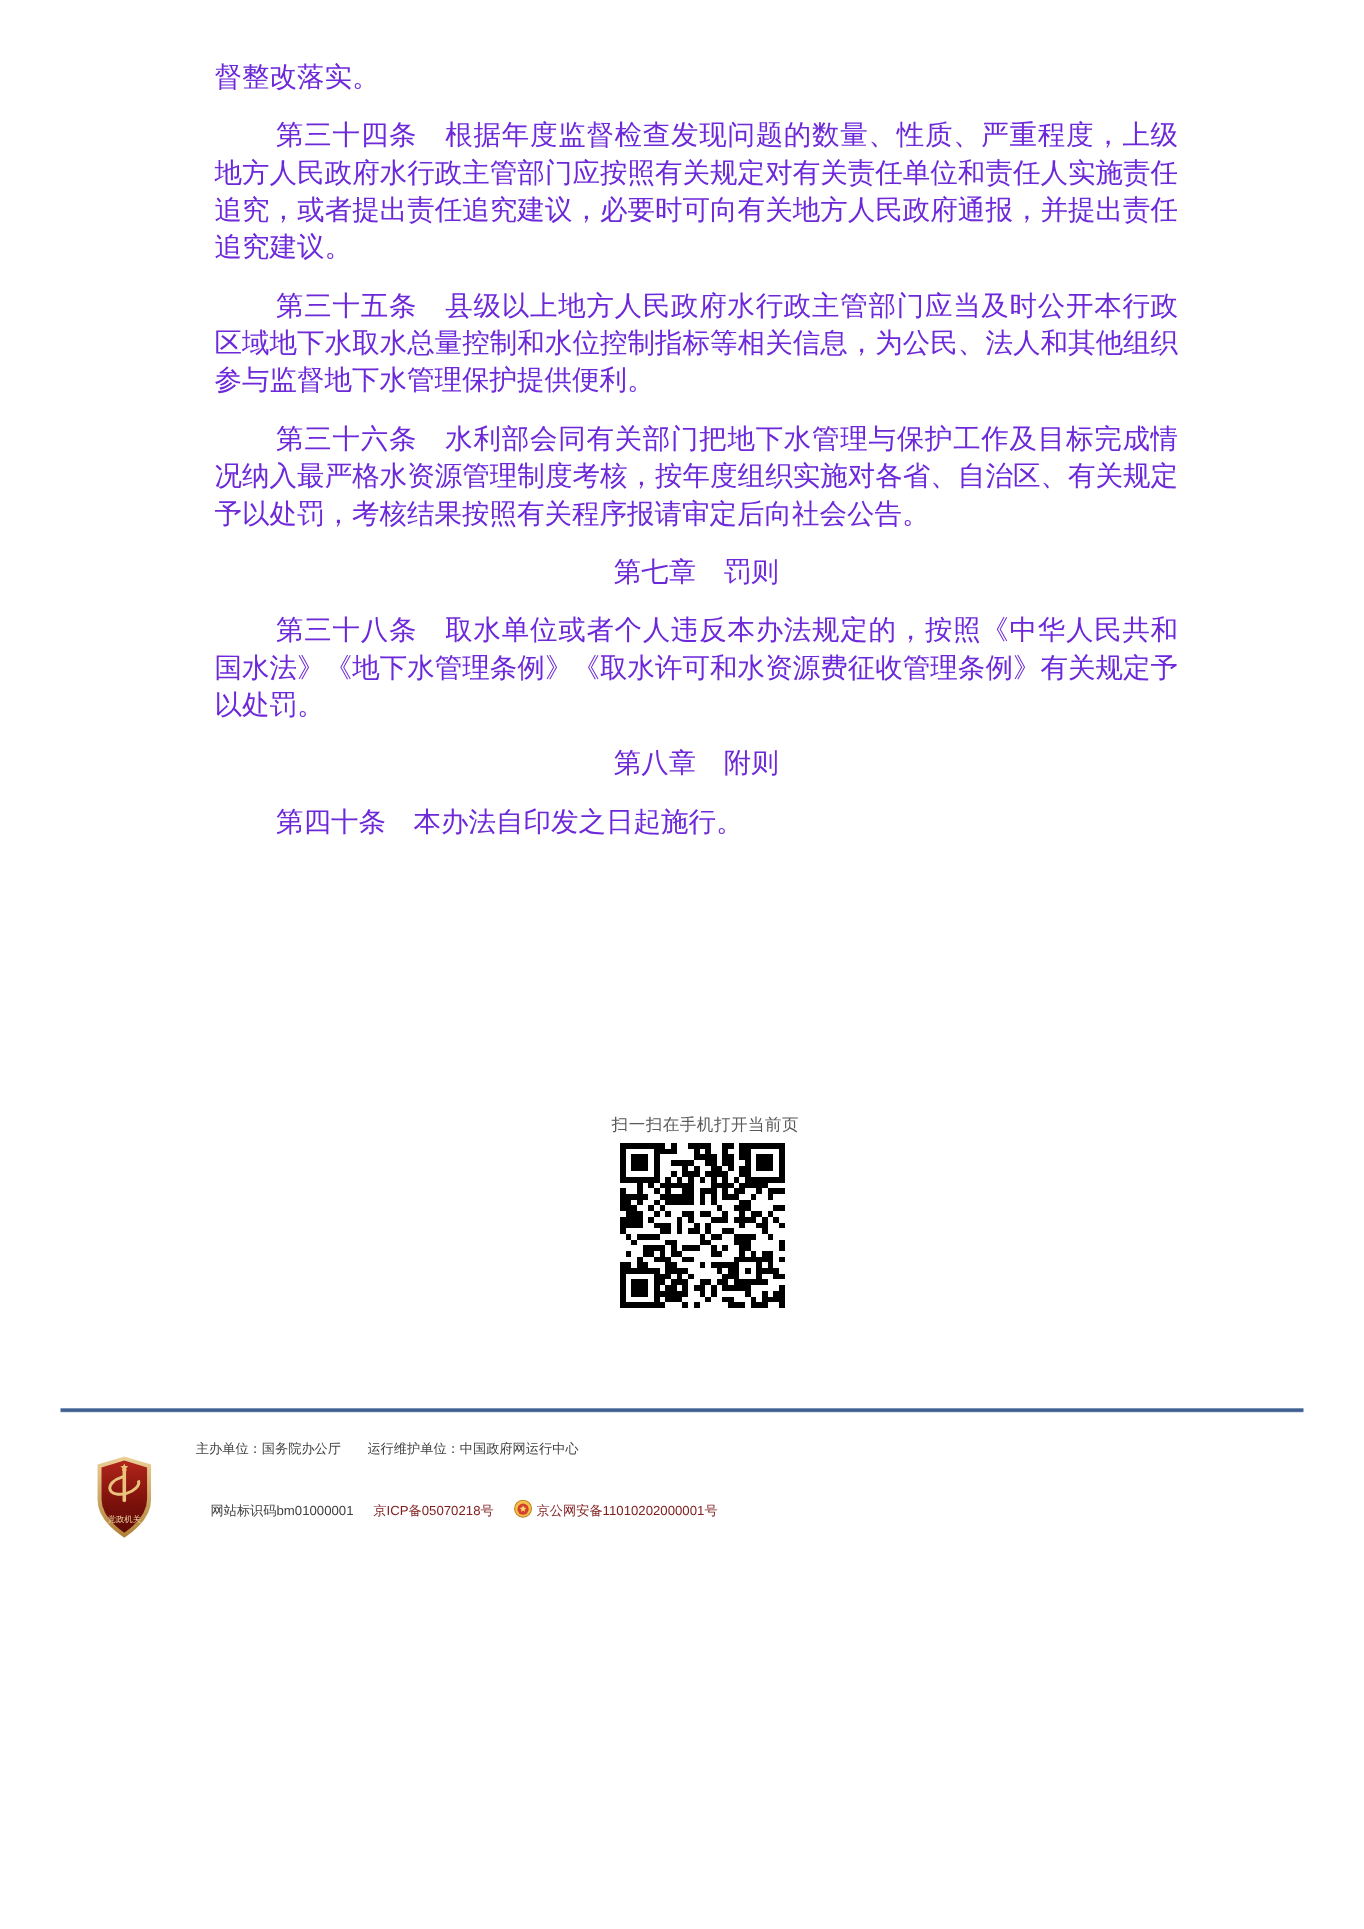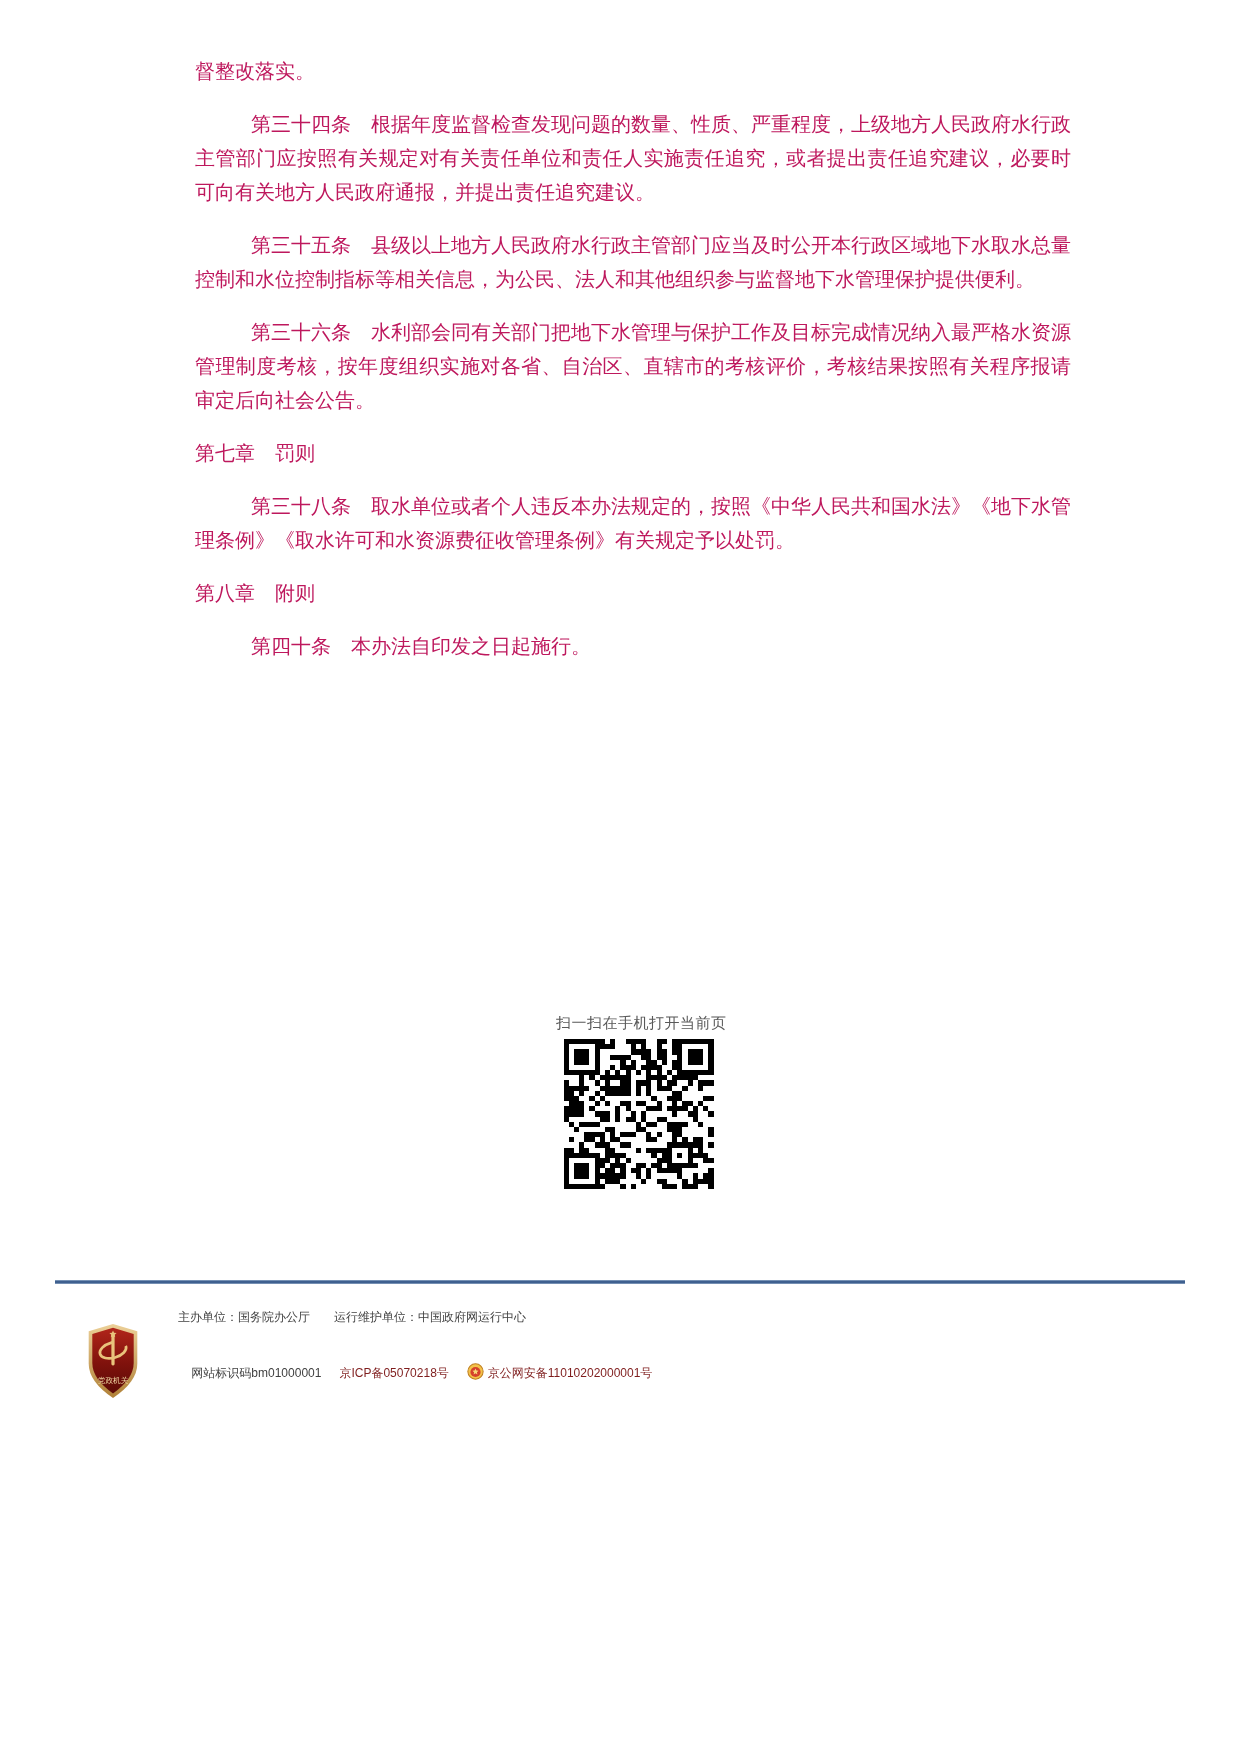--- a/index.html
+++ b/index.html
@@ -8,27 +8,27 @@
     background:#ffffff;
     position:relative;
     overflow:hidden;
     font-family:"Liberation Sans",sans-serif;
   }
   
   .doc{
     position:absolute;
     left:195px;top:54px;width:876px;
     font-family:"Liberation Serif",serif;
-    font-size:20px;line-height:34px;
-    color:#be185d;
+    font-size:25px;line-height:34px;
+    color:#6d28d9;
     text-align:justify;
   }
   .doc p{margin:0 0 19px 0;}
   .doc p.indent{text-indent:56px;}
-  .doc p.chapter{text-align:left;text-indent:0;margin:19px 0 19px 0;}
+  .doc p.chapter{text-align:center;text-indent:0;margin:19px 0 19px 0;}
   
   .qr-block{
     position:absolute;
     left:556px;top:1013px;width:164px;
     text-align:center;
   }
   .qr-caption{
     font-size:15px;line-height:20px;
     color:#595959;
     letter-spacing:0.5px;
@@ -55,21 +55,21 @@
   .badge-inline{vertical-align:-3px;margin-right:4px;}
   .plain-link{color:#7f1d1d;text-decoration:none;}
 </style>
 </head>
 <body>
 
 <main class="doc" id="doc">
     <p class="plain">督整改落实。</p>
     <p class="indent">第三十四条　根据年度监督检查发现问题的数量、性质、严重程度，上级地方人民政府水行政主管部门应按照有关规定对有关责任单位和责任人实施责任追究，或者提出责任追究建议，必要时可向有关地方人民政府通报，并提出责任追究建议。</p>
     <p class="indent">第三十五条　县级以上地方人民政府水行政主管部门应当及时公开本行政区域地下水取水总量控制和水位控制指标等相关信息，为公民、法人和其他组织参与监督地下水管理保护提供便利。</p>
-    <p class="indent">第三十六条　水利部会同有关部门把地下水管理与保护工作及目标完成情况纳入最严格水资源管理制度考核，按年度组织实施对各省、自治区、直辖市的考核评价，考核结果按照有关程序报请审定后向社会公告。</p>
+    <p class="indent">第三十六条　水利部会同有关部门把地下水管理与保护工作及目标完成情况纳入最严格水资源管理制度考核，按年度组织实施对各省、自治区、有关规定予以处罚，考核结果按照有关程序报请审定后向社会公告。</p>
     <p class="chapter">第七章　罚则</p>
     <p class="indent">第三十八条　取水单位或者个人违反本办法规定的，按照《中华人民共和国水法》《地下水管理条例》《取水许可和水资源费征收管理条例》有关规定予以处罚。</p>
     <p class="chapter">第八章　附则</p>
     <p class="indent">第四十条　本办法自印发之日起施行。</p>
   </main>
 
 <section class="qr-block">
   <div class="qr-caption">扫一扫在手机打开当前页</div>
   <svg id="qr" class="qr-svg" width="153" height="150" viewBox="0 0 29 29" shape-rendering="crispEdges">
       <g fill="#000000">

